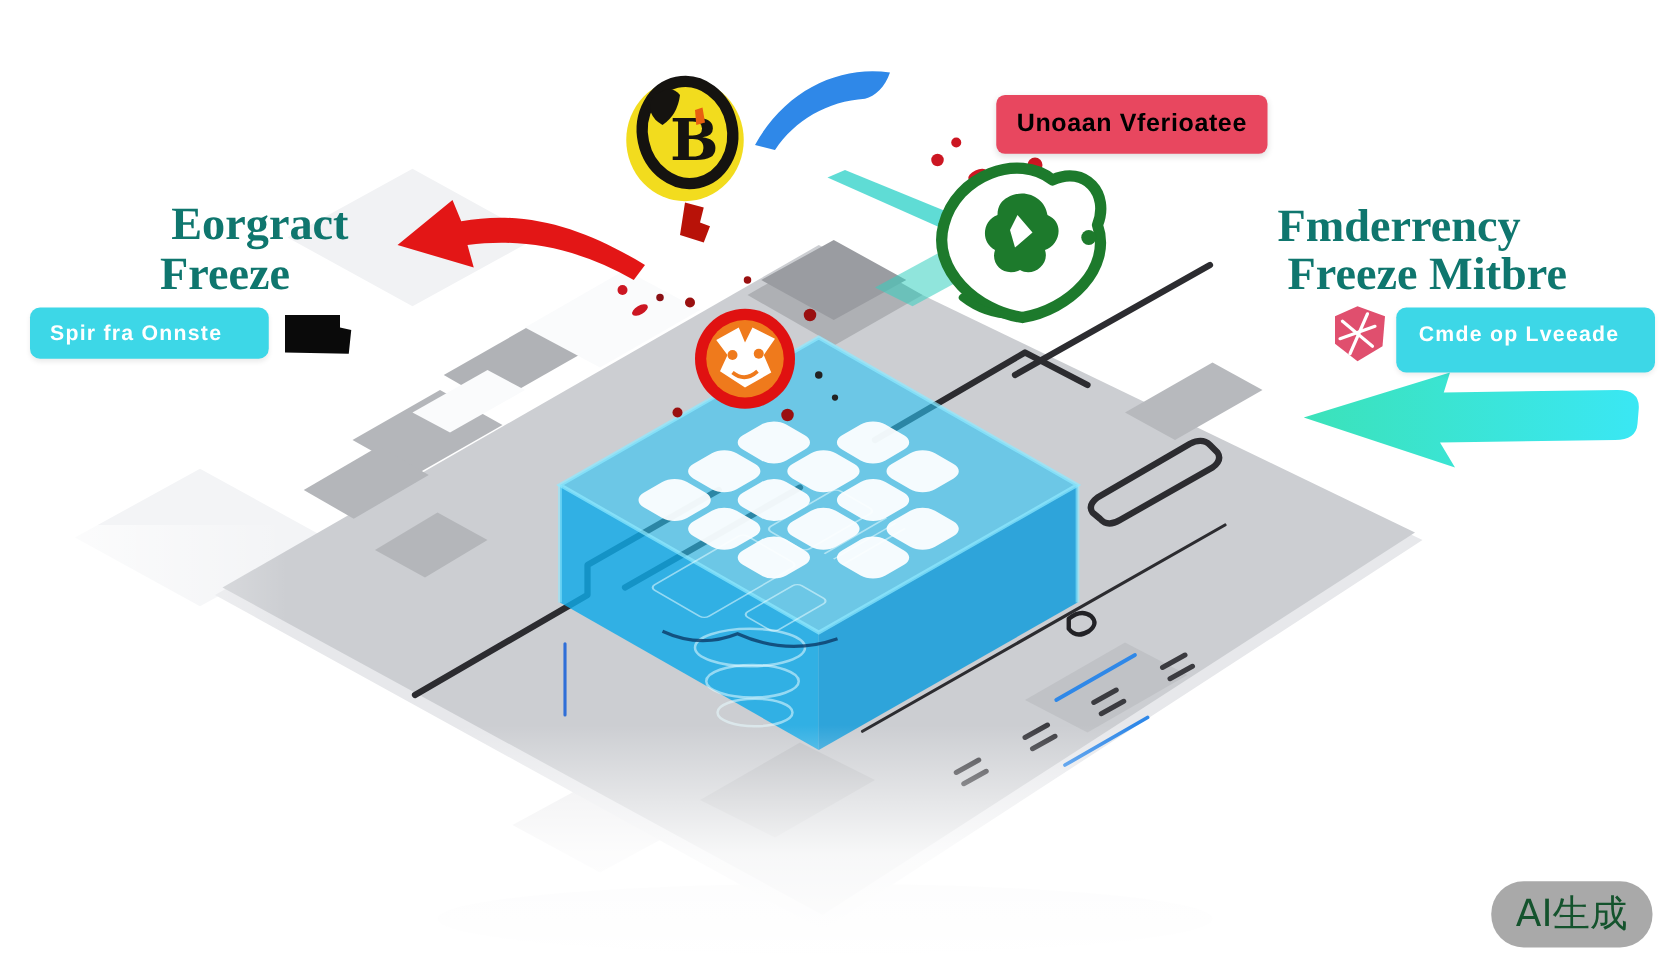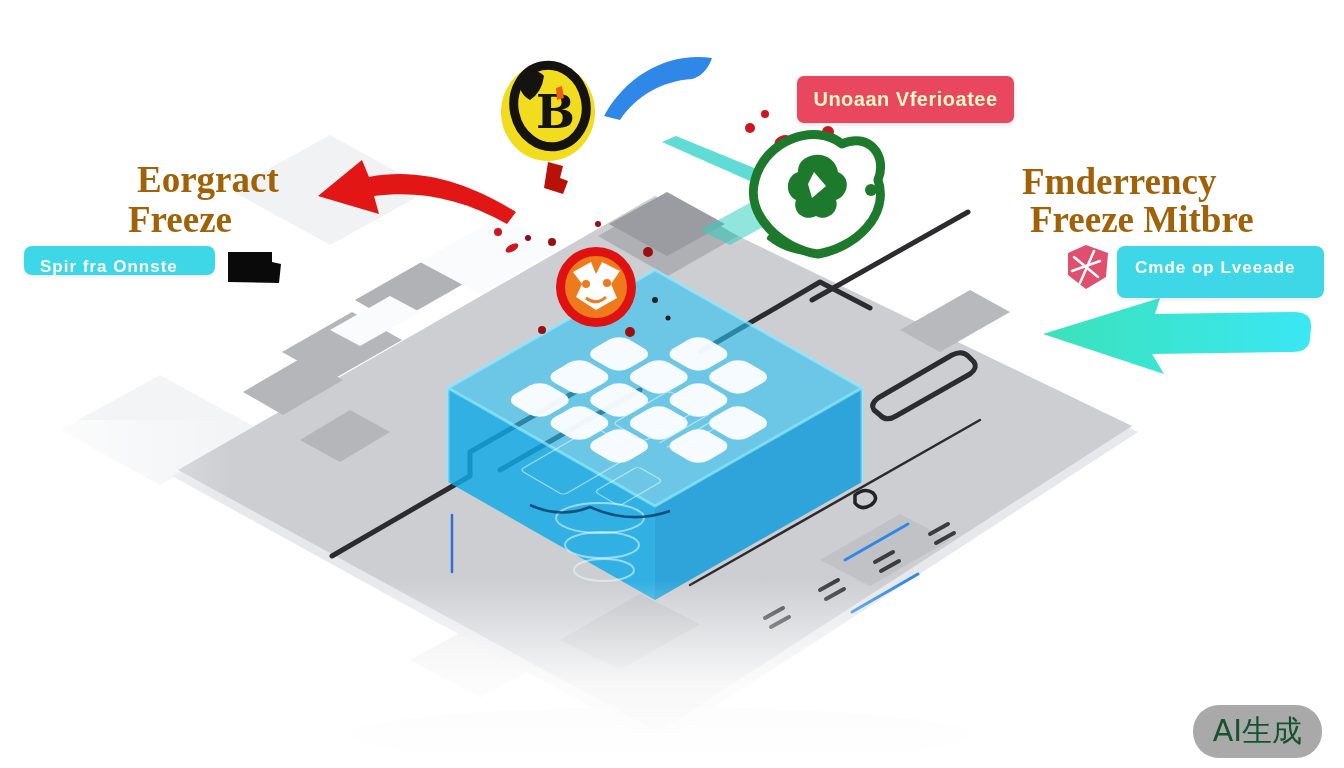--- a/index.html
+++ b/index.html
@@ -1,28 +1,28 @@
 <!DOCTYPE html>
 <html><head>
 <meta charset="utf-8">
 <style>
   html,body{margin:0;padding:0;background:#ffffff;}
   .canvas{position:relative;width:1344px;height:768px;overflow:hidden;background:#ffffff;
           font-family:"Liberation Sans",sans-serif;}
   .scene{position:absolute;left:0;top:0;width:1344px;height:768px;}
-  .heading{position:absolute;color:#a16207;font-family:"Liberation Serif",serif;
+  .heading{position:absolute;color:#0f766e;font-family:"Liberation Serif",serif;
            font-weight:700;font-size:37px;white-space:nowrap;letter-spacing:0px;}
   .tag{position:absolute;background:#3dd7e7;color:#ffffff;font-weight:700;
        border-radius:8px;box-shadow:0 2px 4px rgba(0,0,0,.08);}
-  .tag-left{left:24px;top:246px;width:191px;height:29px;line-height:41px;
+  .tag-left{left:24px;top:246px;width:191px;height:41px;line-height:41px;
             padding-left:16px;font-size:17px;letter-spacing:1px;box-sizing:border-box;}
   .tag-right{left:1117px;top:246px;width:207px;height:52px;line-height:44px;
              padding-left:18px;font-size:17px;letter-spacing:1px;box-sizing:border-box;}
   .badge-top{position:absolute;left:797px;top:76px;width:217px;height:47px;
-             background:#e8475f;color:#fef9c3;border-radius:7px;font-weight:700;
+             background:#e8475f;color:#000000;border-radius:7px;font-weight:700;
              font-size:20px;letter-spacing:.5px;display:flex;align-items:center;
              justify-content:center;box-shadow:0 2px 5px rgba(0,0,0,.12);}
   .watermark{position:absolute;right:22px;bottom:10px;background:#a9a9a9;color:#14532d;
              border-radius:26px;padding:6px 20px;font-size:30px;
              font-family:"DejaVu Sans",sans-serif;}
 </style>
 </head>
 <body>
 
 <div class="canvas">

